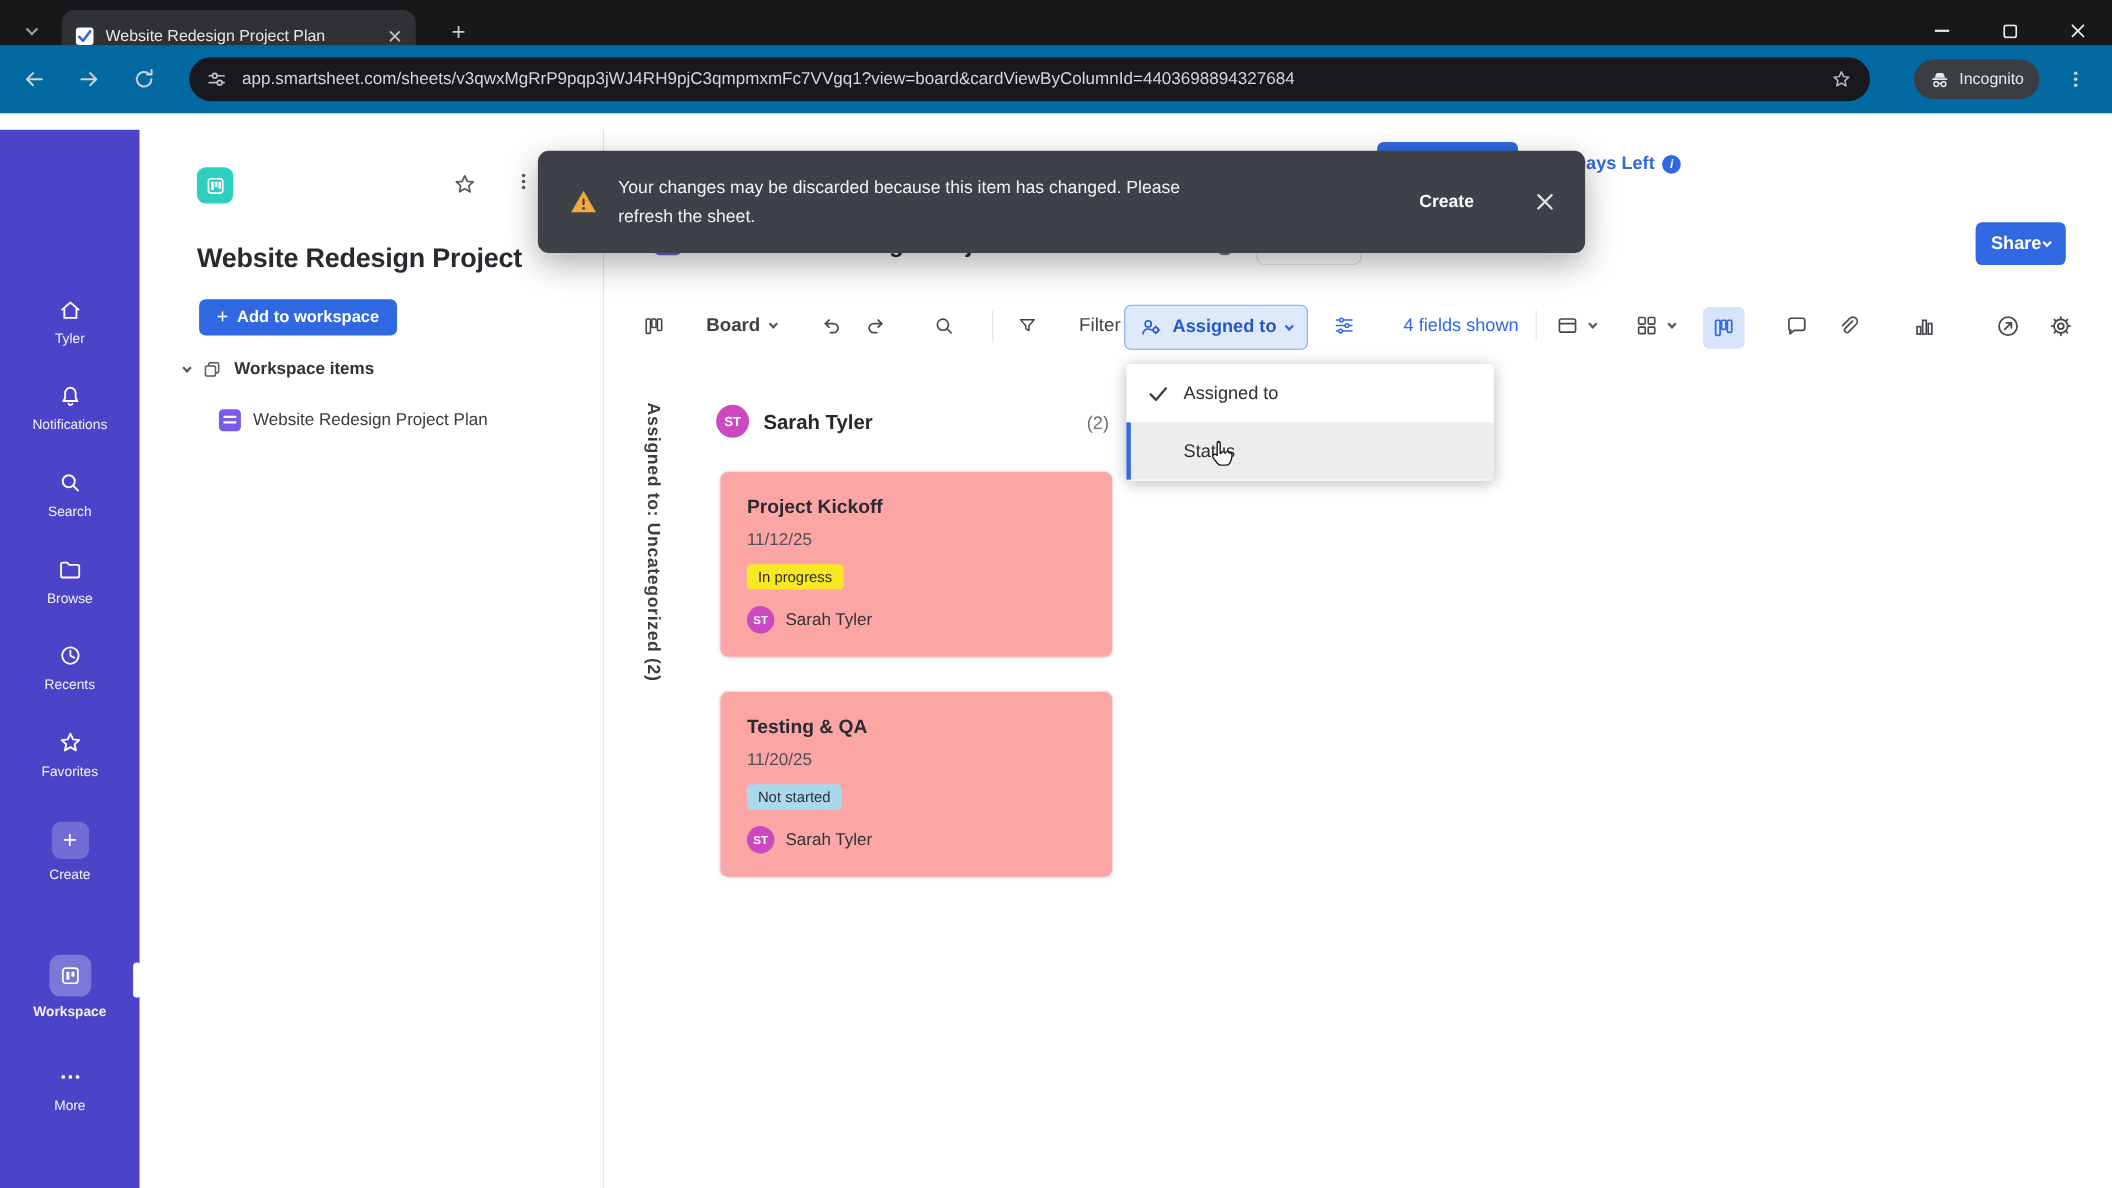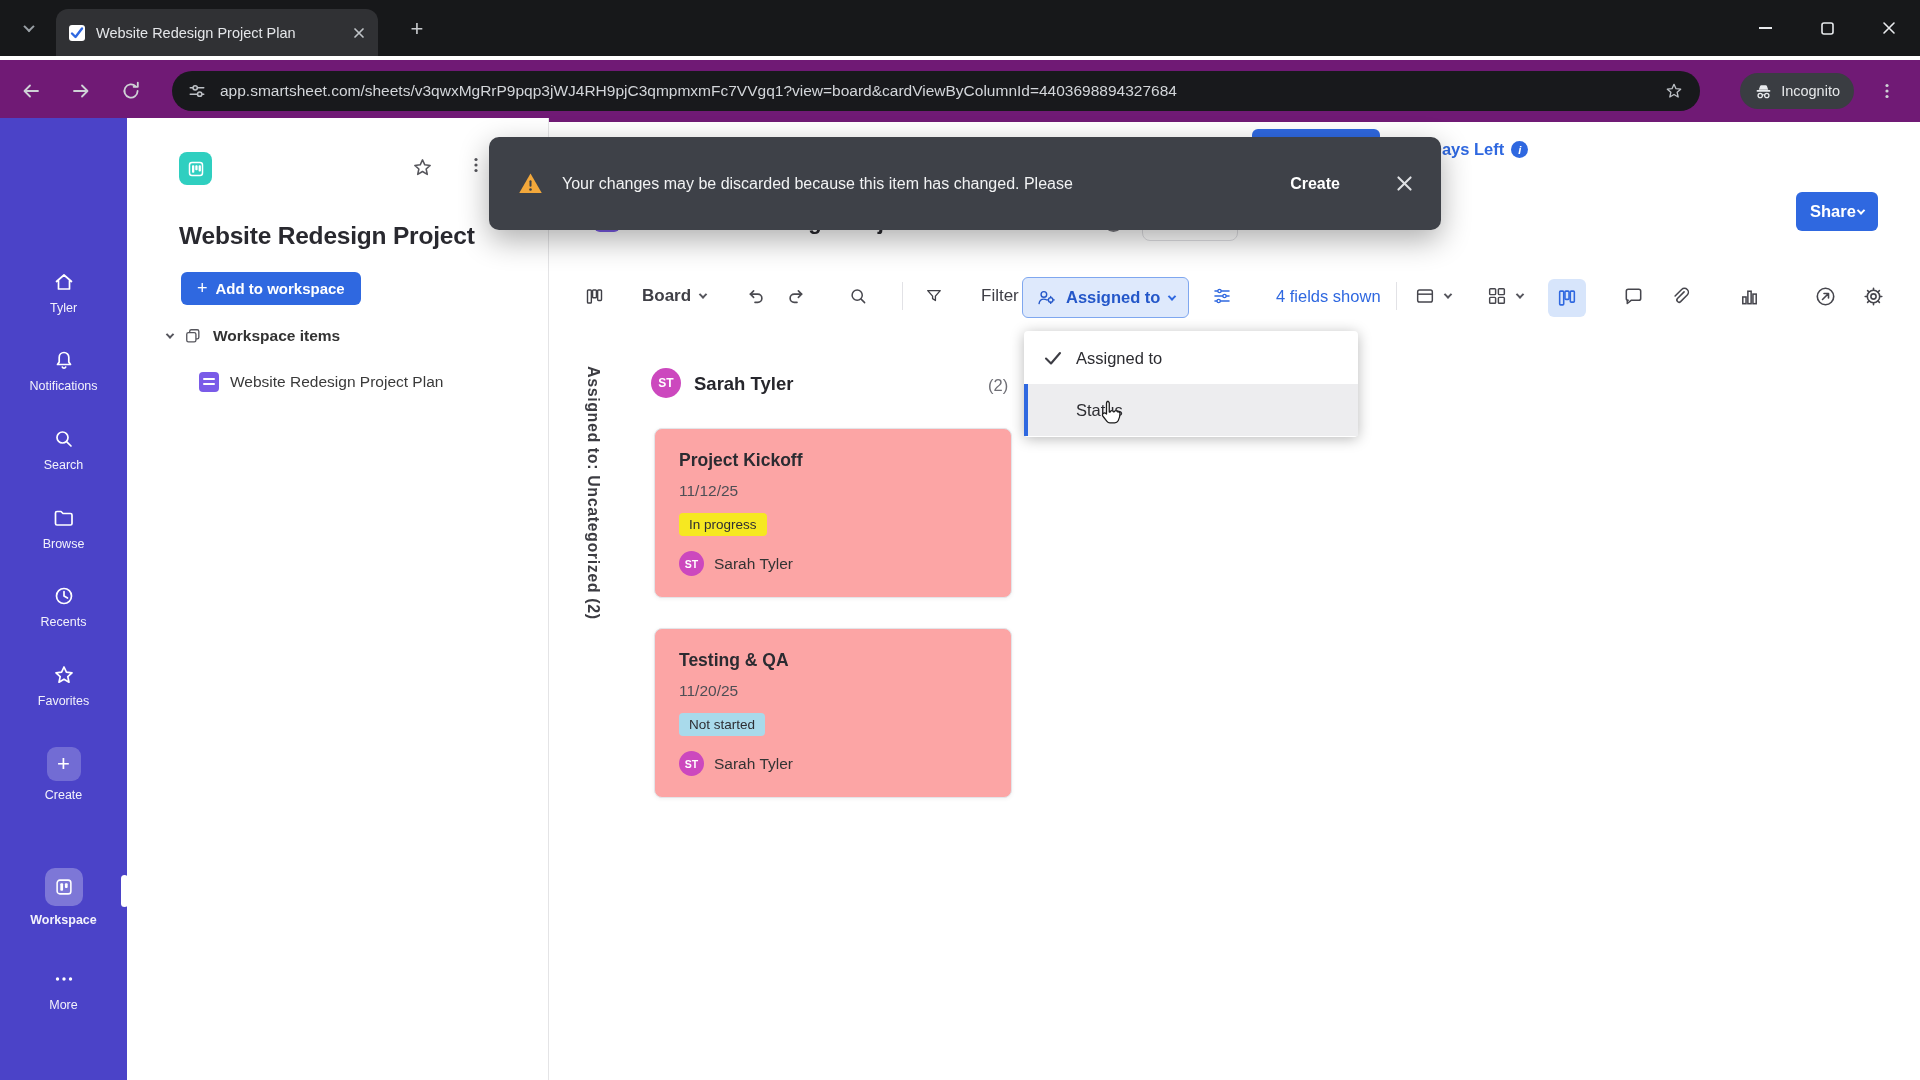--- a/index.html
+++ b/index.html
@@ -12,21 +12,21 @@
                display:flex; align-items:center; justify-content:center; }
   .tab { position:absolute; left:56px; top:9px; width:322px; height:47px; background:#303134;
          border-radius:12px 12px 0 0; display:flex; align-items:center; padding:0 12px; gap:10px; }
   .tabtitle { flex:1; font-size:14.5px; color:#e4e6e9; white-space:nowrap; overflow:hidden; text-overflow:ellipsis; }
   .newtab { position:absolute; left:402px; top:14px; width:30px; height:30px; display:flex; align-items:center;
             justify-content:center; color:#c8cacd; font-size:22px; }
   .wincontrols { position:absolute; right:0; top:0; height:56px; display:flex; }
   .winbtn { width:62px; height:56px; display:flex; align-items:center; justify-content:center; }
   .minbar { width:13px; height:2px; background:#e8eaed; }
 
-  .btoolbar { position:absolute; left:0; top:60px; width:100%; height:62px; background:#701a75; }
+  .btoolbar { position:absolute; left:0; top:41px; width:100%; height:62px; background:#0369a1; }
   .navbtn { position:absolute; top:16px; width:30px; height:30px; display:flex; align-items:center; justify-content:center; }
   .omnibox { position:absolute; left:172px; top:11px; width:1528px; height:40px; background:#18191c;
              border-radius:20px; display:flex; align-items:center; padding:0 16px; gap:14px; }
   .url { flex:1; font-size:15.5px; color:#d3d6da; white-space:nowrap; overflow:hidden; }
   .incognito { position:absolute; right:66px; top:13px; height:36px; border-radius:18px; background:#3a3d42;
                display:flex; align-items:center; gap:8px; padding:0 14px; }
   .incognito span { font-size:14.5px; color:#e6e8ea; }
   .bmenu { position:absolute; right:18px; top:16px; width:30px; height:30px; display:flex; align-items:center; justify-content:center; }
 
   
@@ -63,21 +63,21 @@
   .sheetdoc:before { top:8px; } .sheetdoc:after { top:14px; }
   .sheettitle { position:absolute; left:646px; top:209px; font-size:22px; font-weight:700; color:#2a2a30; }
   .hstar { position:absolute; left:1040px; top:210px; }
   .hcircle { position:absolute; left:1104px; top:213px; width:19px; height:19px; border:2px solid #77777e; border-radius:50%; }
   .ghostbtn { position:absolute; left:1142px; top:204px; width:96px; height:37px; border:1px solid #dfdfe3; border-radius:8px; background:#fff; }
   .hiddenblue { position:absolute; left:1252px; top:129px; width:128px; height:41px; background:#2F68E0; border-radius:6px; z-index:5; border:none; }
   .daysleft { position:absolute; left:1430px; top:140px; display:flex; align-items:center; gap:7px; z-index:6; }
   .daysleft .lbl { font-size:16.5px; font-weight:600; color:#2F68E0; }
   .infoi { width:17px; height:17px; border-radius:50%; background:#2F68E0; color:#fff; font-size:11px; font-weight:700;
            display:flex; align-items:center; justify-content:center; font-style:italic; }
-  .sharebtn { position:absolute; left:1796px; top:192px; height:39px; padding:0 14px; background:#2F68E0; border:none;
+  .sharebtn { position:absolute; left:1796px; top:202px; height:39px; padding:0 14px; background:#2F68E0; border:none;
               border-radius:6px; display:flex; align-items:center; gap:2px; color:#fff; font-size:16.5px; font-weight:600; }
 
   
   .tbx { position:absolute; top:274px; height:44px; display:flex; align-items:center; gap:9px; }
   .tlabel { font-size:17px; color:#3f3f46; font-weight:600;margin-left:28px; }
   .tlabel.reg { font-weight:500; }
   .tdivider { position:absolute; top:282px; width:1px; height:28px; background:#e2e2e6; }
   .assignpill { position:absolute; left:1022px; top:277px; height:41px; padding:0 13px; background:#DEE9FC;
                 border:1px solid #7fa7ef; border-radius:6px; display:flex; align-items:center; gap:9px; }
   .assignpill .lbl { font-size:16.5px; color:#2457C9; font-weight:600; }
@@ -484,20 +484,21 @@
   </div>
 
   <div class="toast">
     <svg width="27" height="27" viewBox="0 0 24 24">
         <path d="M12 3L22 20.5H2z" fill="#F3A83B"></path>
         <rect x="11.1" y="9.2" width="1.8" height="5.6" rx="0.9" fill="#3E4148"></rect>
         <circle cx="12" cy="17.3" r="1.15" fill="#3E4148"></circle>
       </svg>
     <div class="toastmsg">
       <div>Your changes may be discarded because this item has changed. Please</div>
+      <div>refresh the sheet.</div>
     </div>
     <button class="refreshbtn">Create</button>
     <button class="toastclose">
       <svg width="17" height="17" viewBox="0 0 14 14">
           <path d="M2 2l10 10M12 2L2 12" stroke="#dfe1e4" stroke-width="1.7" stroke-linecap="round"></path>
         </svg>
     </button>
   </div>
 
   <div class="cursor">

